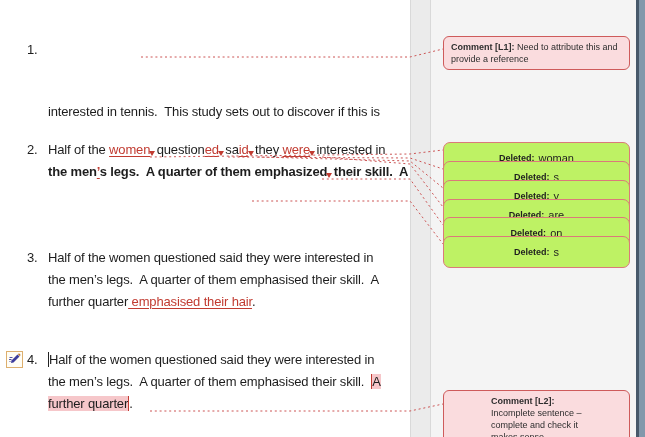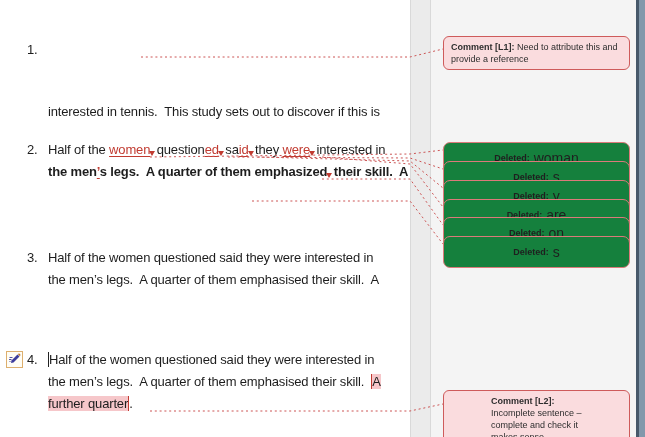--- a/index.html
+++ b/index.html
@@ -33,42 +33,43 @@
   
   .ink-icon{position:absolute;left:6px;top:351px;width:17px;height:17px;box-sizing:border-box;
             border:1px solid #ddaf6e;background:#fffdf5;}
 
   
   .balloon{position:absolute;left:443px;width:187px;box-sizing:border-box;border-radius:6px;}
   .comment-balloon{background:var(--comment-fill,#FADCDE);border:1px solid var(--balloon-border,#CE5B5B);
                    font-size:9px;line-height:12px;padding:4px 7px;color:#2e2e2e;}
   .comment-balloon .blabel{font-weight:bold;}
   .cb-l2{padding-right:36px;padding-left:47px;}
-  .deleted-balloon{background:#15803d;border:1px solid #db7a7a;height:32px;border-radius:7px;
+  .deleted-balloon{background:#bef264;border:1px solid #db7a7a;height:32px;border-radius:7px;
                    display:flex;align-items:center;justify-content:center;gap:4px;color:#1f1f1f;}
   .deleted-balloon .blabel{font-weight:bold;font-size:9px;}
-  .deleted-balloon .bvalue{font-size:14px;}
+  .deleted-balloon .bvalue{font-size:11px;}
 
   .connectors{position:absolute;left:0;top:0;width:645px;height:437px;pointer-events:none;}
   .connectors polyline{fill:none;stroke:#cc5555;stroke-width:1;stroke-dasharray:2 2.8;}
 </style>
 </head>
 <body>
 
 <div class="page" style="--markup-red: #C13B31; --highlight-pink: #F6C7CA; --comment-fill: #FADCDE; --balloon-border: #CE5B5B;">
 
   <div class="doc" id="doc">
       <div class="list-number" style="top: 42px;">1.</div>
       <div class="text-line" style="top: 64px; margin-top: 40px;"><span class="run-n">interested in tennis.  This study sets out to discover if this is</span></div>
       <div class="list-number" style="top: 142px;">2.</div>
       <div class="text-line" style="top: 142px;"><span class="run-n">Half of the </span><span class="run-i">women</span><span class="mark-del"></span><span class="run-n"> question</span><span class="run-i">ed</span><span class="mark-del"></span><span class="run-n"> sa</span><span class="run-i">id</span><span class="mark-del"></span><span class="run-n"> they </span><span class="run-i">were</span><span class="mark-del"></span><span class="run-n"> interested in</span></div>
       <div class="text-line" style="top: 164px; font-weight: bold;"><span class="run-n">the men</span><span class="run-i">’</span><span class="run-n">s legs.  A quarter of them emphasized</span><span class="mark-del"></span><span class="run-n"> their skill.  A</span></div>
       <div class="list-number" style="top: 250px;">3.</div>
       <div class="text-line" style="top: 250px;"><span class="run-n">Half of the women questioned said they were interested in</span></div>
       <div class="text-line" style="top: 272px;"><span class="run-n">the men’s legs.  A quarter of them emphasised their skill.  A</span></div>
+      <div class="text-line" style="top: 294px;"><span class="run-n">further quarter</span><span class="run-i"> emphasised their hair</span><span class="run-n">.</span></div>
       <div class="list-number" style="top: 352px;">4.</div>
       <div class="text-line" style="top: 352px;"><span class="mark-c"></span><span class="run-n">Half of the women questioned said they were interested in</span></div>
       <div class="text-line" style="top: 374px;"><span class="run-n">the men’s legs.  A quarter of them emphasised their skill.  </span><span class="mark-b"></span><span class="run-h">A</span></div>
       <div class="text-line" style="top: 396px;"><span class="run-h">further quarter</span><span class="mark-b"></span><span class="run-n">.</span></div>
     </div>
   <div class="gutter"></div>
   <div class="marginarea"></div>
 
   <svg class="connectors" viewBox="0 0 645 437">
     <polyline points="141,57 410,57 443,49"></polyline>

